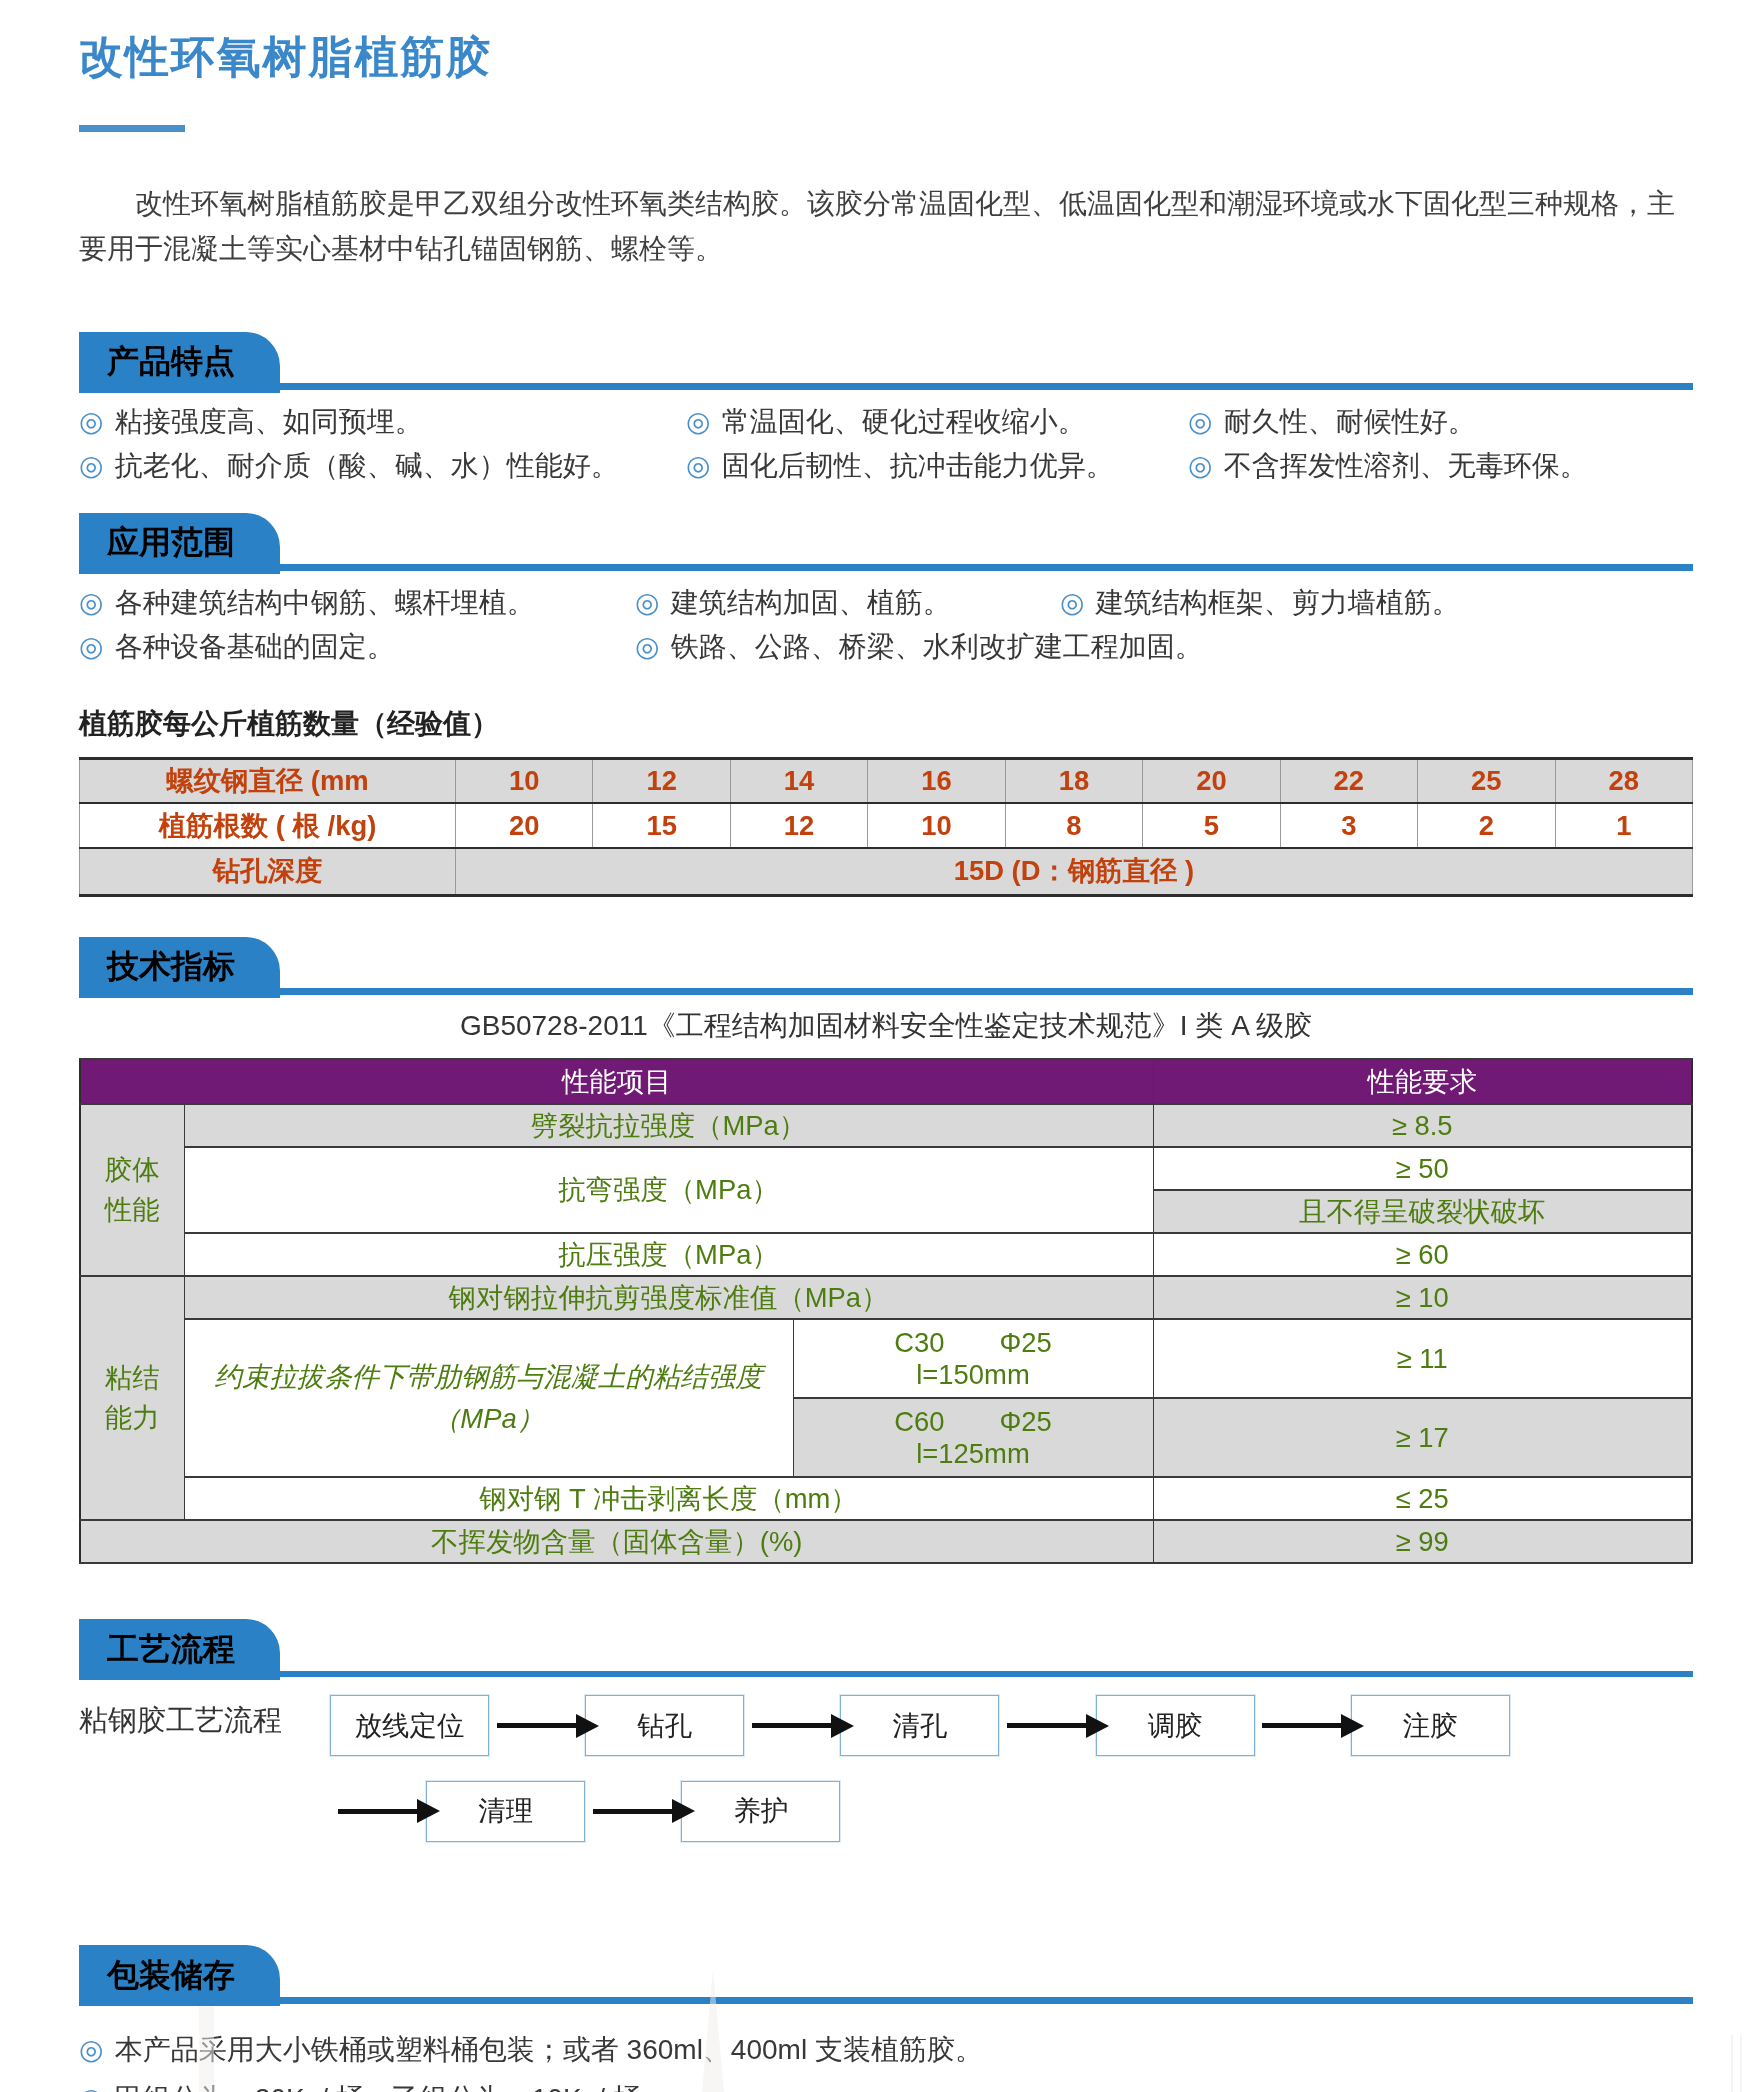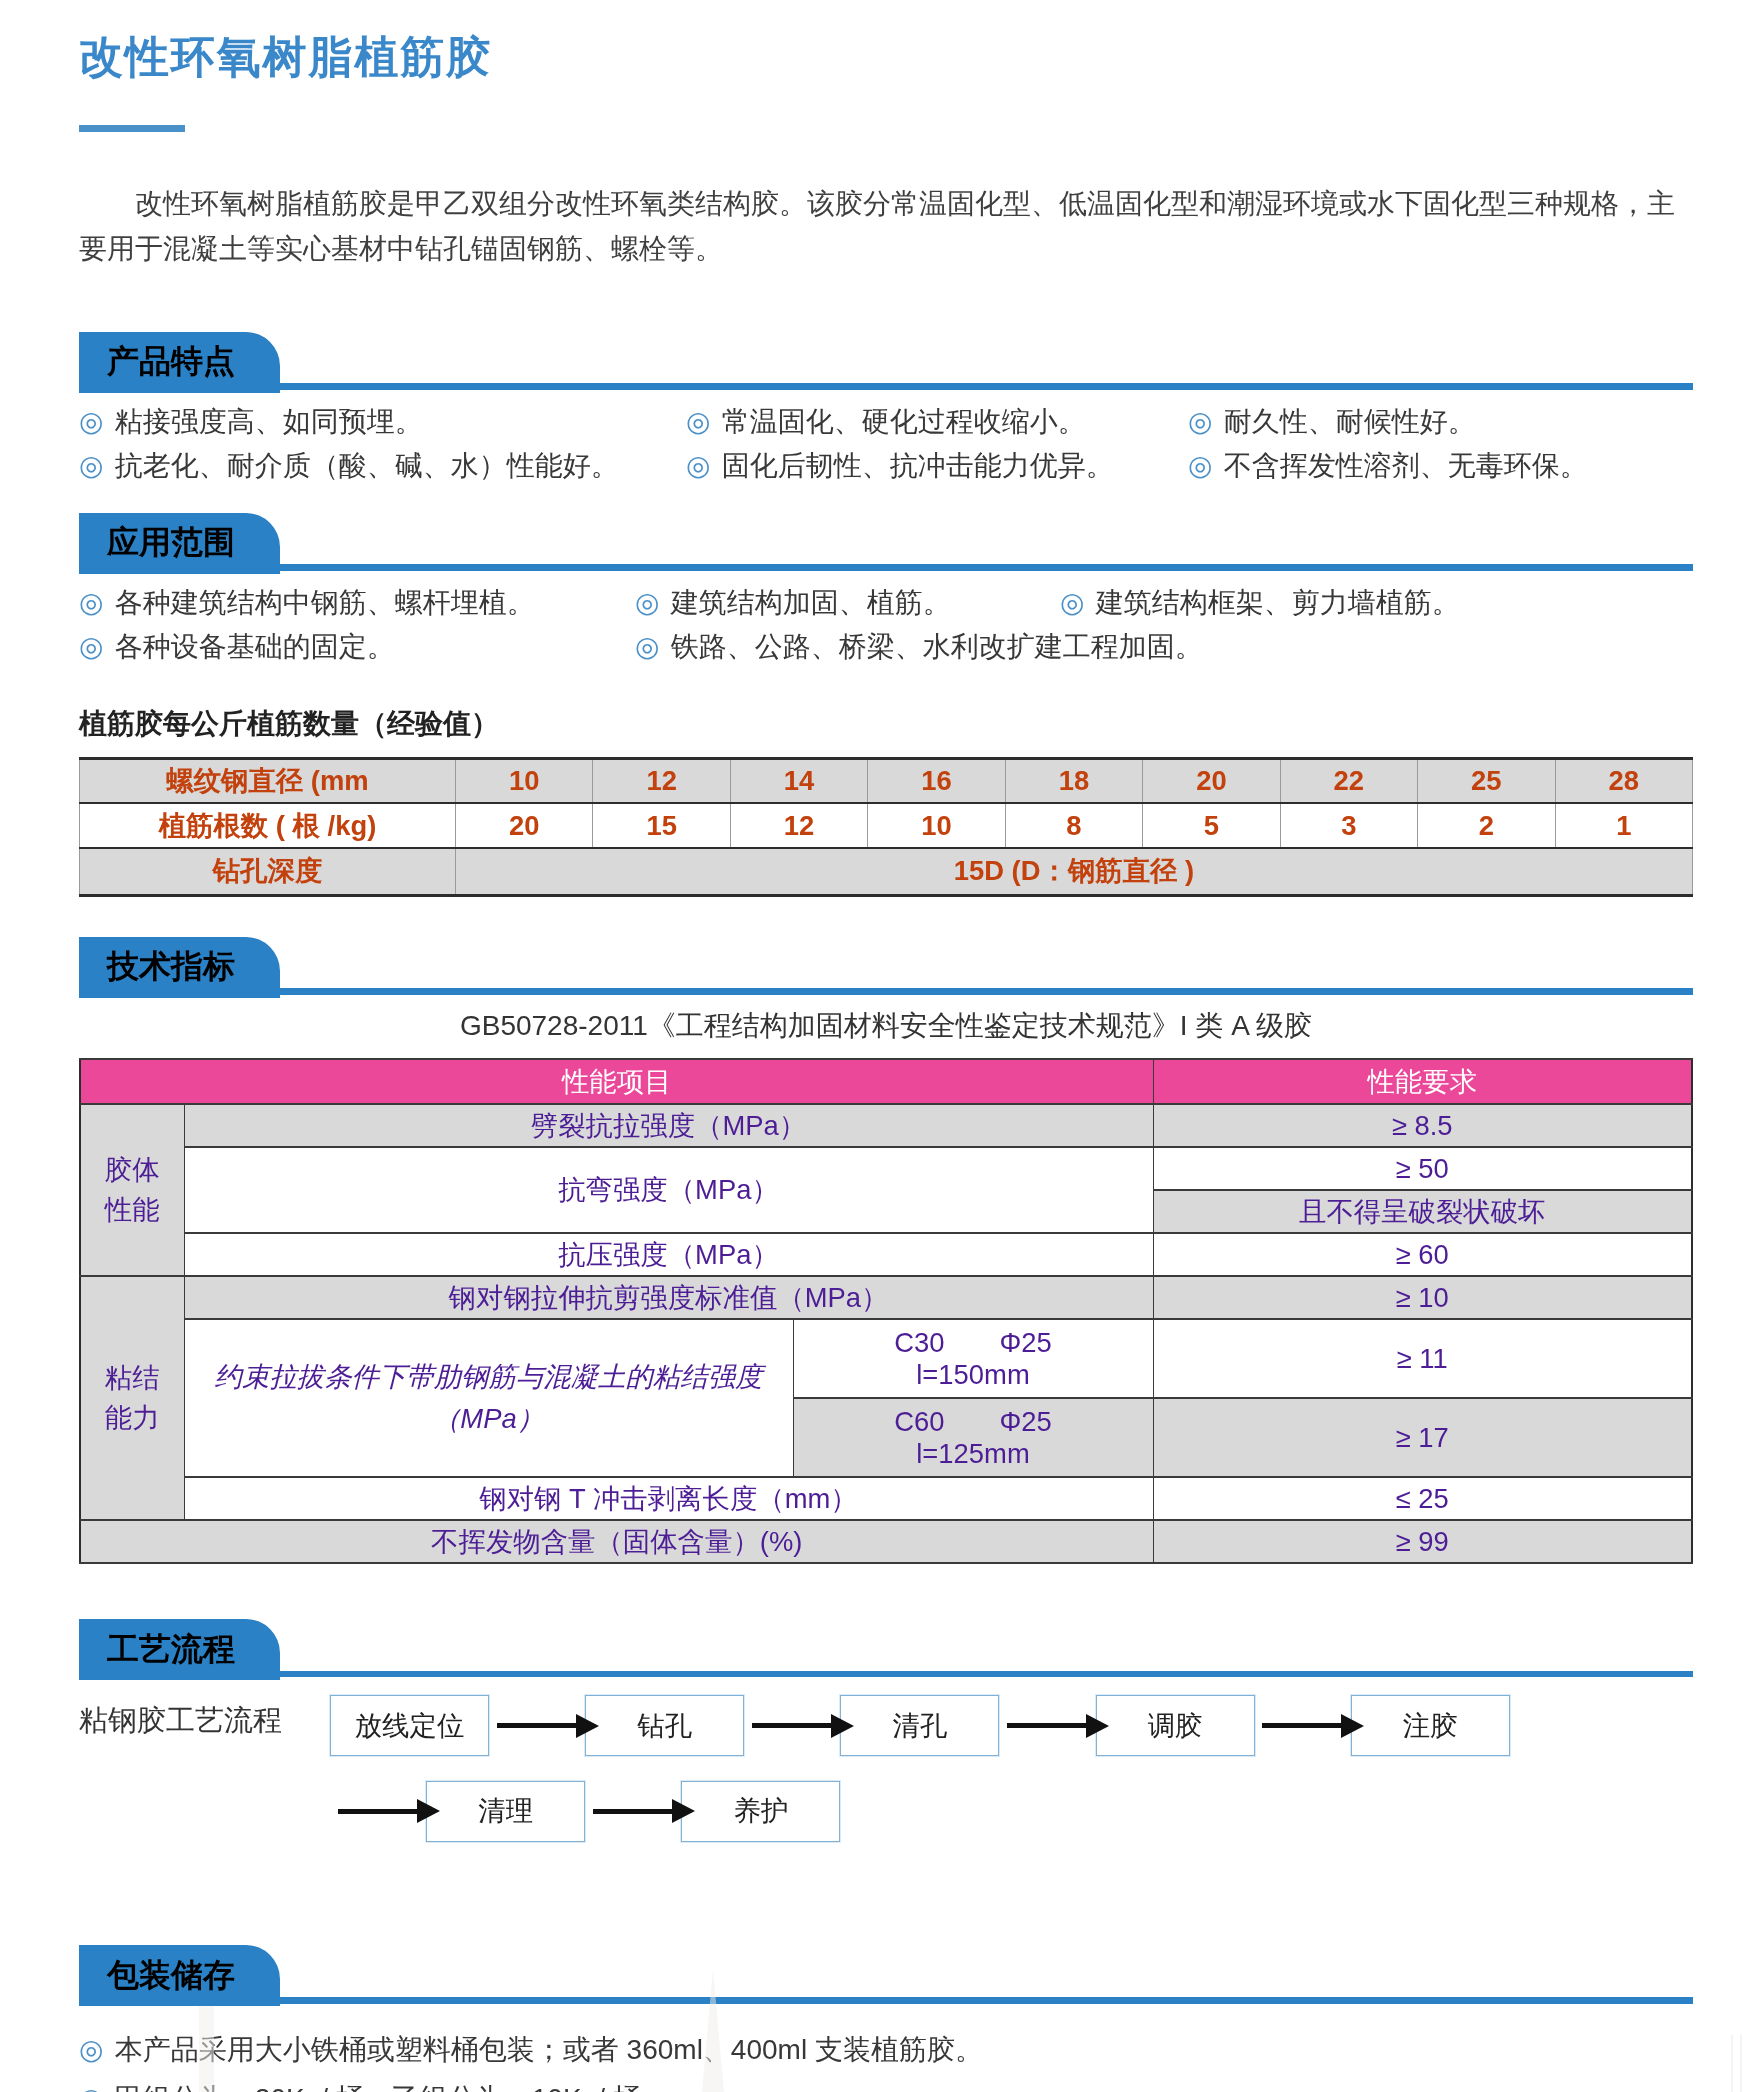--- a/index.html
+++ b/index.html
@@ -36,22 +36,22 @@
                    border-top:2.8px solid #2d2d2d; border-bottom:2.8px solid #2d2d2d;
                    text-align:center; font-size:27.4px; color:#c2410c; height:45px;font-weight:bold; }
   .dose-table .lbl { width:376px; }
   .gray { background:#d9d9d9; }
   .white { background:#fff; }
 
   
   .spec-caption { margin-top:9.5px; text-align:center; font-size:28px; color:#333; }
   .spec-table { margin-top:13.2px; width:1614px; border:2.8px solid #2d2d2d; }
   .spec-table th, .spec-table td { border:1.9px solid #3a3a3a; border-top-width:2.8px; border-bottom-width:2.8px;
-                   text-align:center; font-size:27.4px; color:#4c1d95; font-weight:normal; }
-  .spec-table th { background:#ec4899; color:#fff; height:45px; }
+                   text-align:center; font-size:27.4px; color:#4d7c0f; font-weight:normal; }
+  .spec-table th { background:#701a75; color:#fff; height:45px; }
   .spec-table td { height:43px; }
   .spec-table .tall td { height:79px; }
   .grp { white-space:pre-line; line-height:40px; }
   .sub-line1 { display:flex; justify-content:center; gap:55px; }
   .bond-main div { line-height:42px;font-style:italic; }
 
   
   .process-area { position:relative; margin-top:15px; min-height:237px; }
   .process-label { position:absolute; left:0; top:5.7px; font-size:29px; color:#333; }
   .flow-row { display:flex; align-items:center; margin-left:251px; }

